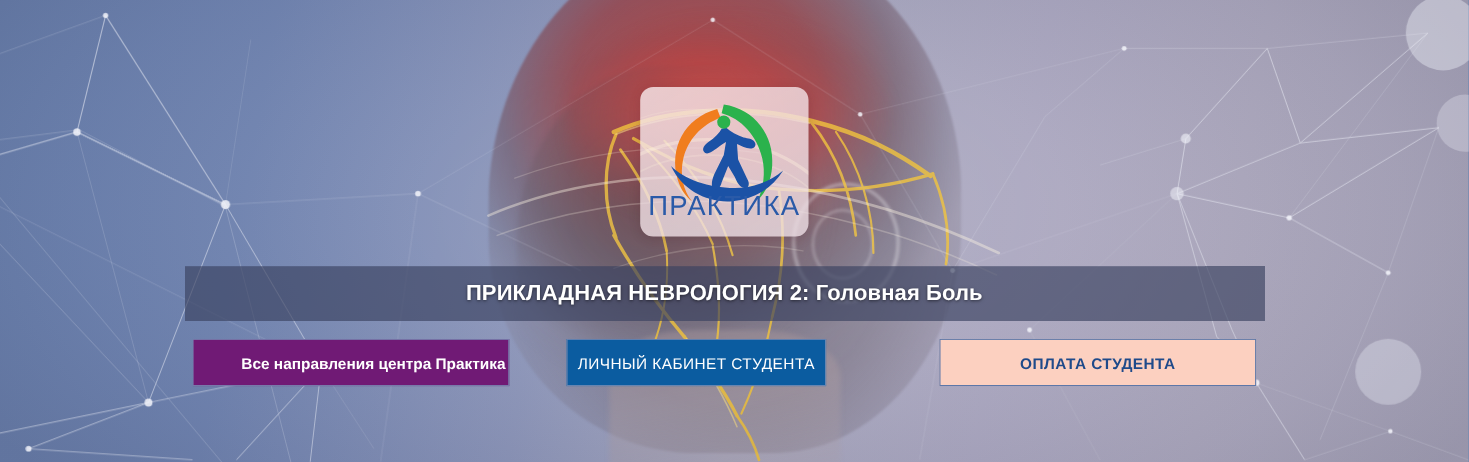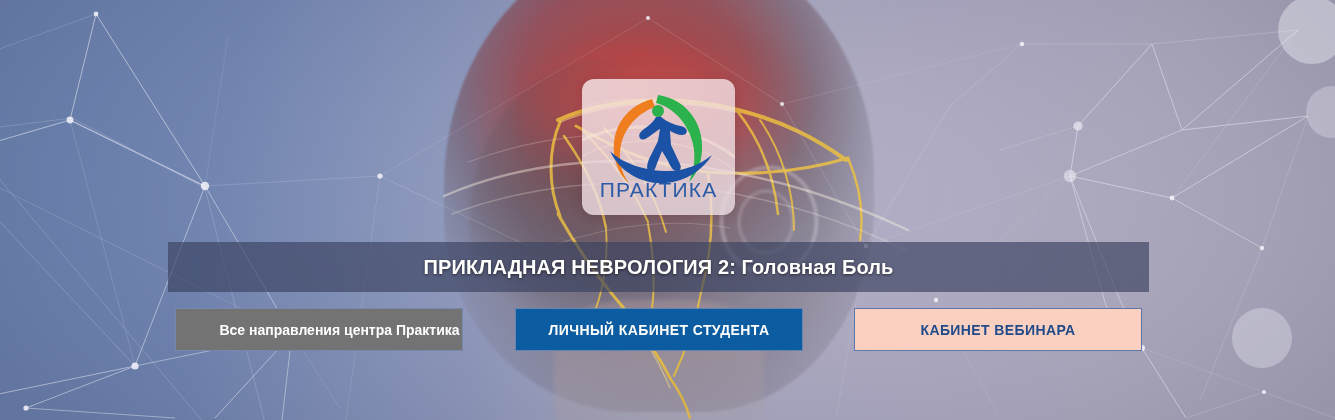--- a/index.html
+++ b/index.html
@@ -185,33 +185,33 @@
     align-items: center;
     justify-content: center;
     cursor: pointer;
     box-sizing: border-box;
     border: 1px solid rgba(120,140,180,0.85);
     white-space: nowrap;
   }
   .btn-directions {
     left: 175px;
     width: 288px;
-    background: #737373;
+    background: #701a75;
     color: #ffffff;
     font-size: 14px;
     font-weight: bold;
     padding-left: 41px;
   }
   .btn-cabinet {
     left: 515px;
-    width: 288px;
+    width: 236px;
     background: #0b5ca0;
     color: #ffffff;
     font-size: 14px;
-    font-weight: bold;
+    font-weight: normal;
     letter-spacing: 0.4px;
   }
   .btn-payment {
     left: 854px;
     width: 288px;
     background: #fcd0c0;
     color: #1f4a8a;
     font-size: 14px;
     font-weight: bold;
     letter-spacing: 0.4px;
@@ -244,21 +244,21 @@
     top: 10px;
     transform: translateX(-50%);
   }
   .logo-word {
     position: absolute;
     left: 0;
     right: 0;
     bottom: 13px;
     text-align: center;
     color: #2a5aa8;
-    font-size: 21px;
+    font-size: 25px;
     letter-spacing: 1.2px;
     font-family: "Liberation Sans", sans-serif;
   }
 </style>
 </head>
 <body>
 
 <div id="stage">
 
   <div class="bg-base"></div>
@@ -417,15 +417,15 @@
 
     <div class="logo-word">ПРАКТИКА</div>
   </div>
 
   <div class="title-bar">
     <div class="title-text">ПРИКЛАДНАЯ НЕВРОЛОГИЯ 2: Головная Боль</div>
   </div>
 
   <div class="btn btn-directions">Все направления центра Практика</div>
   <div class="btn btn-cabinet">ЛИЧНЫЙ КАБИНЕТ СТУДЕНТА</div>
-  <div class="btn btn-payment">КАБИНЕТ ВЕБИНАРА</div>
+  <div class="btn btn-payment">ОПЛАТА СТУДЕНТА</div>
 
 </div>
 
 </body></html>

